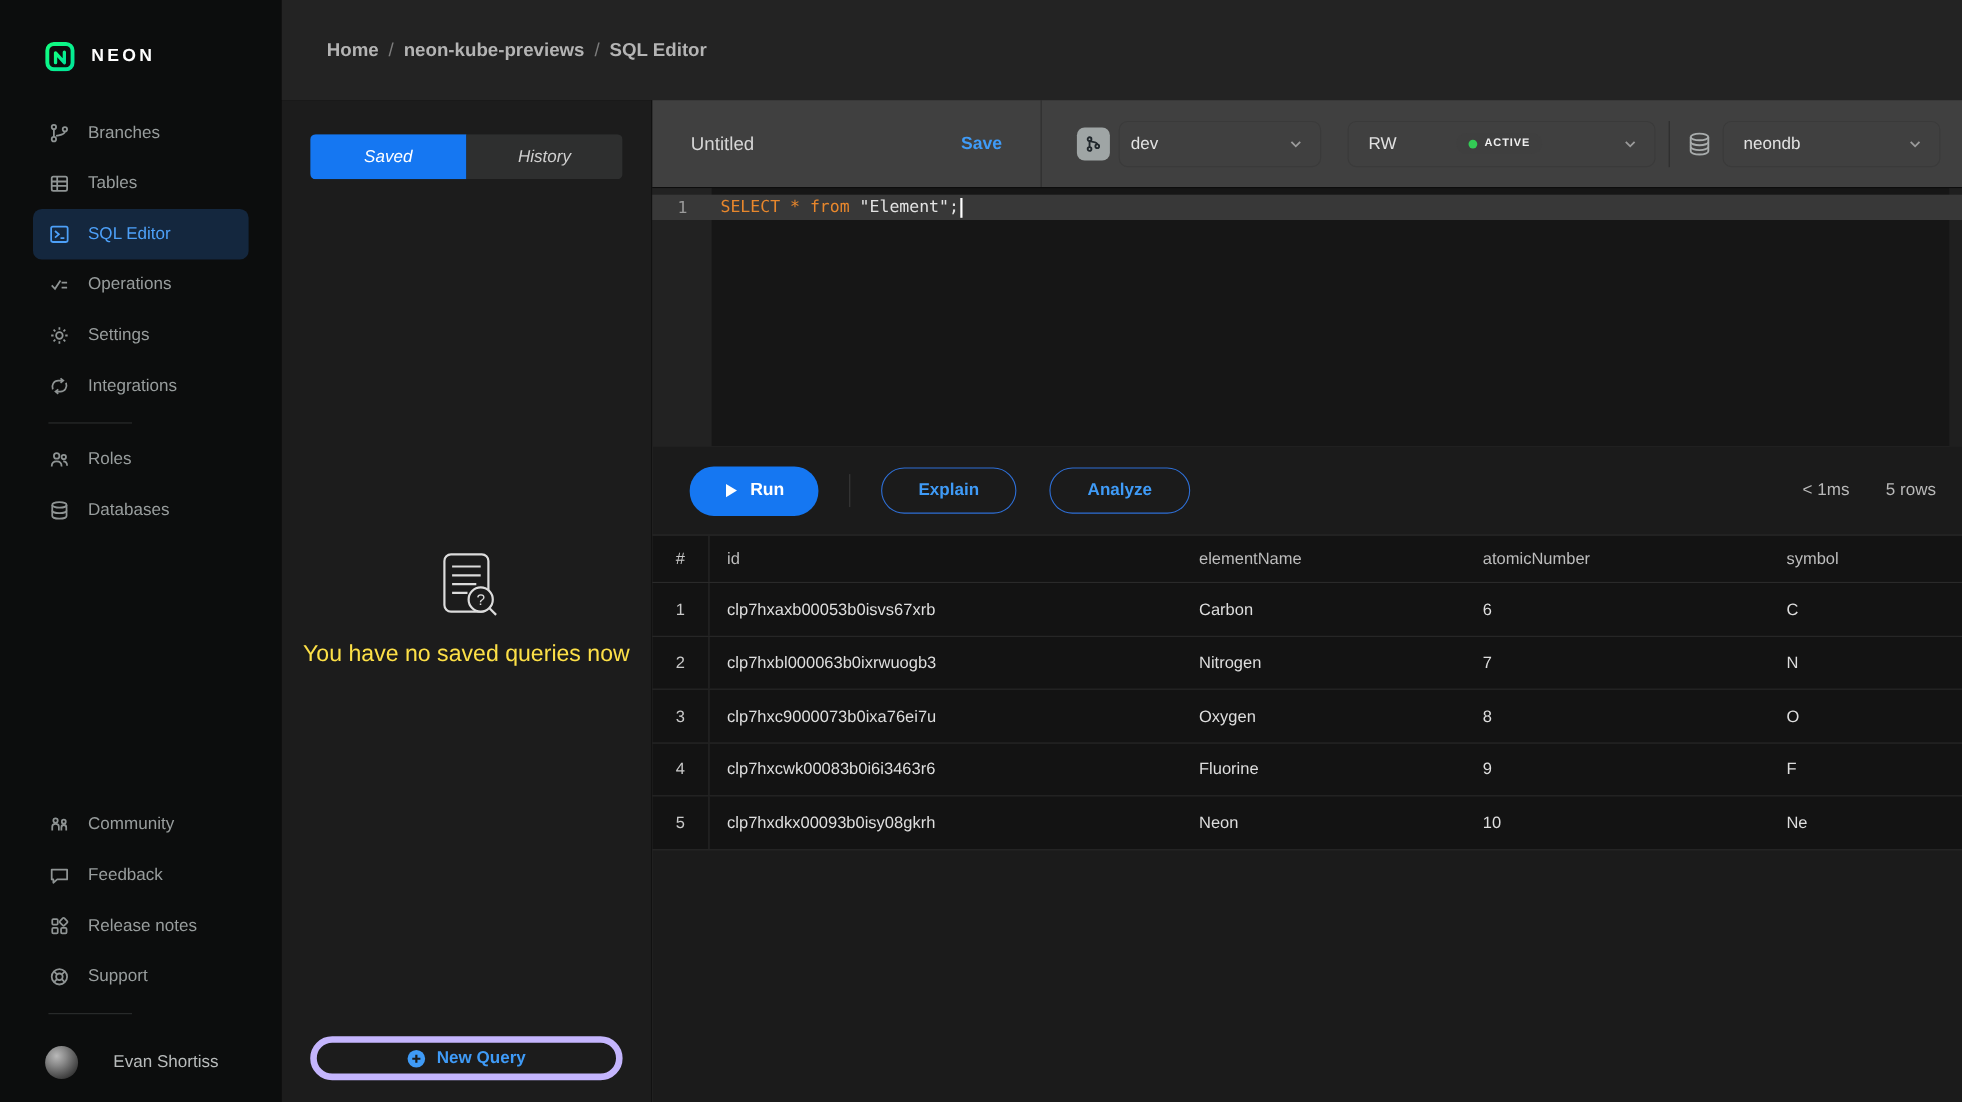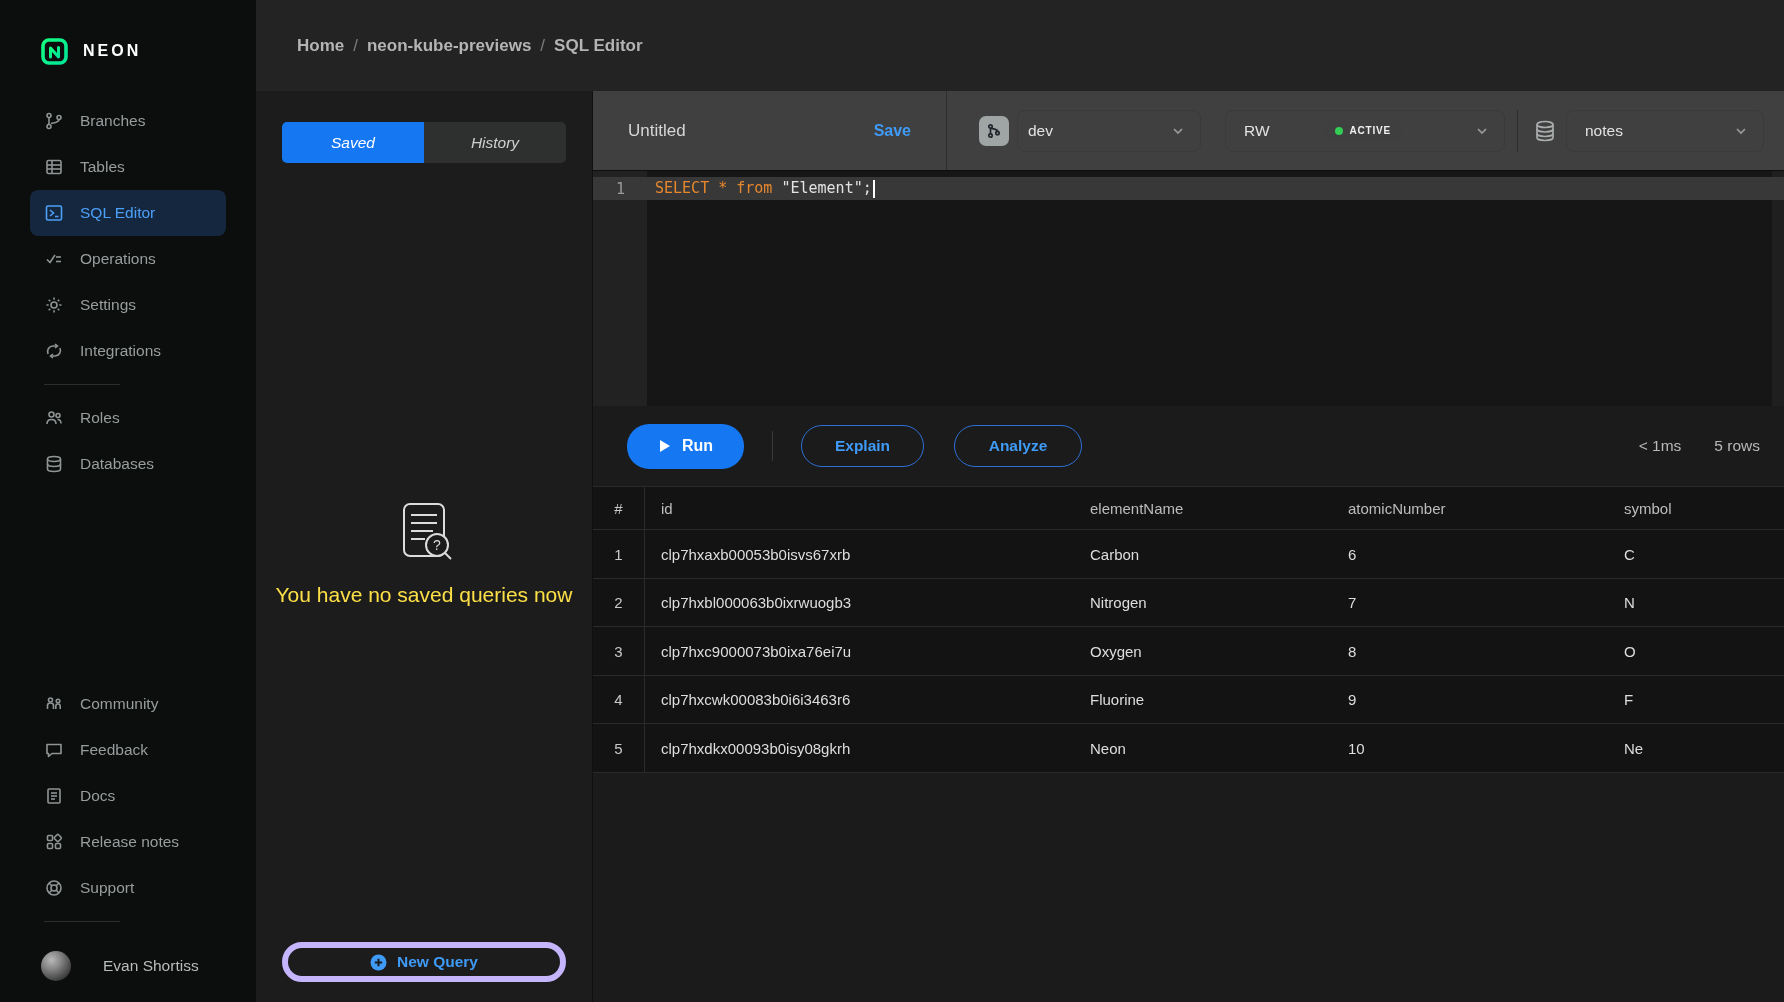--- a/index.html
+++ b/index.html
@@ -196,29 +196,20 @@
         <span>Community</span>
       </div>
       <div class="nav-item">
         <svg width="20" height="20" viewBox="0 0 20 20" fill="none" stroke-width="1.6">
             <path d="M3 4.5 h14 v9 h-9 l-3.5 3 v-3 H3 z" stroke-linejoin="round"></path>
           </svg>
         <span>Feedback</span>
       </div>
       <div class="nav-item">
         <svg width="20" height="20" viewBox="0 0 20 20" fill="none" stroke-width="1.6">
-            <rect x="4" y="3" width="12" height="14" rx="1"></rect>
-            <line x1="7" y1="7" x2="13" y2="7"></line>
-            <line x1="7" y1="10" x2="13" y2="10"></line>
-            <line x1="7" y1="13" x2="11" y2="13"></line>
-          </svg>
-        <span>Docs</span>
-      </div>
-      <div class="nav-item">
-        <svg width="20" height="20" viewBox="0 0 20 20" fill="none" stroke-width="1.6">
             <rect x="3.5" y="3.5" width="5" height="5" rx="1"></rect>
             <rect x="3.5" y="11.5" width="5" height="5" rx="1"></rect>
             <rect x="11.5" y="11.5" width="5" height="5" rx="1"></rect>
             <rect x="11" y="3.2" width="5.6" height="5.6" rx="1" transform="rotate(45 13.8 6)"></rect>
           </svg>
         <span>Release notes</span>
       </div>
       <div class="nav-item">
         <svg width="20" height="20" viewBox="0 0 20 20" fill="none" stroke-width="1.6">
             <circle cx="10" cy="10" r="7"></circle>
@@ -312,21 +303,21 @@
             </div>
             <div class="eh-vdivider"></div>
             <div class="db-icon-wrap">
               <svg width="26" height="26" viewBox="0 0 26 26" fill="none" stroke="#a9adad" stroke-width="1.7">
                   <ellipse cx="13" cy="6.5" rx="8" ry="3"></ellipse>
                   <path d="M5 6.5 v13 c0 1.7 3.6 3 8 3 s8-1.3 8-3 v-13"></path>
                   <path d="M5 11 c0 1.7 3.6 3 8 3 s8-1.3 8-3 M5 15.5 c0 1.7 3.6 3 8 3 s8-1.3 8-3"></path>
                 </svg>
             </div>
             <div class="select sel-db">
-              <span>notes</span>
+              <span>neondb</span>
               <svg class="chev" width="16" height="16" viewBox="0 0 16 16" fill="none" stroke="#9a9a9a" stroke-width="1.7">
                   <path d="M4 6l4 4 4-4"></path>
                 </svg>
             </div>
           </div>
         </div>
 
         <div class="code-area">
           <div class="gutter-strip"></div>
           <div class="scroll-track"></div>

